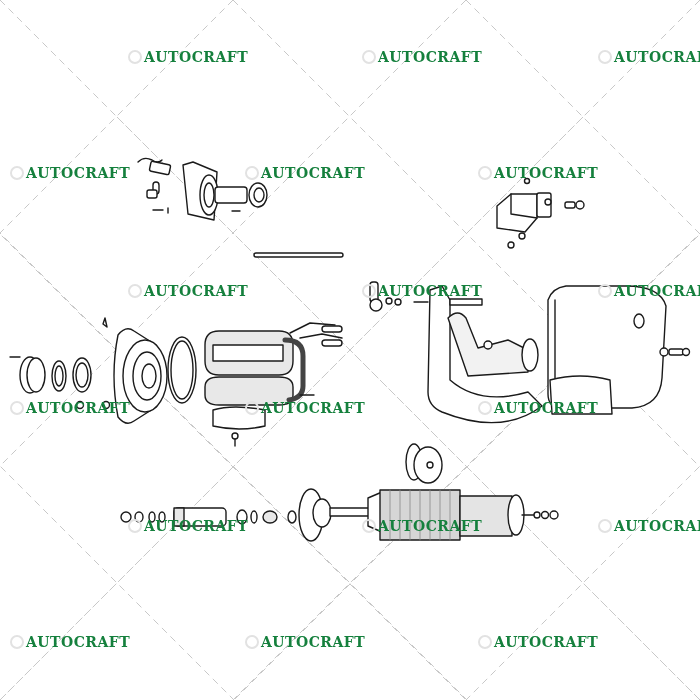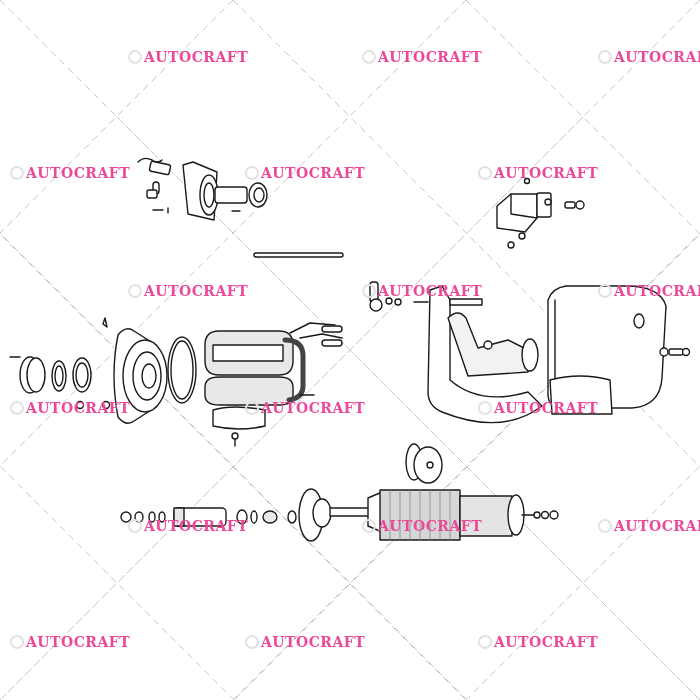--- a/index.html
+++ b/index.html
@@ -1,18 +1,18 @@
 <!DOCTYPE html>
 <html><head>
 <meta charset="utf-8">
 <style>
   html, body { margin: 0; padding: 0; background: #ffffff; }
   body { width: 700px; height: 700px; overflow: hidden; position: relative; font-family: "DejaVu Sans", sans-serif; }
   #canvas { position: absolute; left: 0; top: 0; width: 700px; height: 700px; }
-  .wm { position: absolute; display: flex; align-items: center; gap: 2px; color: #ec4899; font-family: "DejaVu Serif", serif; font-weight: bold; font-size: 14px; letter-spacing: 0.5px; pointer-events: none; }
+  .wm { position: absolute; display: flex; align-items: center; gap: 2px; color: #15803d; font-family: "DejaVu Serif", serif; font-weight: bold; font-size: 14px; letter-spacing: 0.5px; pointer-events: none; }
   .wm .ring { width: 14px; height: 14px; border: 2px solid #e2e2e2; border-radius: 50%; box-sizing: border-box; }
 </style>
 </head>
 <body>
 
 <svg id="canvas" viewBox="0 0 700 700" xmlns="http://www.w3.org/2000/svg">
 
   <g stroke="#c8c8c8" stroke-width="1" stroke-dasharray="7,5" fill="none">
     <line x1="-700" y1="0" x2="700" y2="1400"></line>
     <line x1="-466" y1="0" x2="934" y2="1400"></line>

